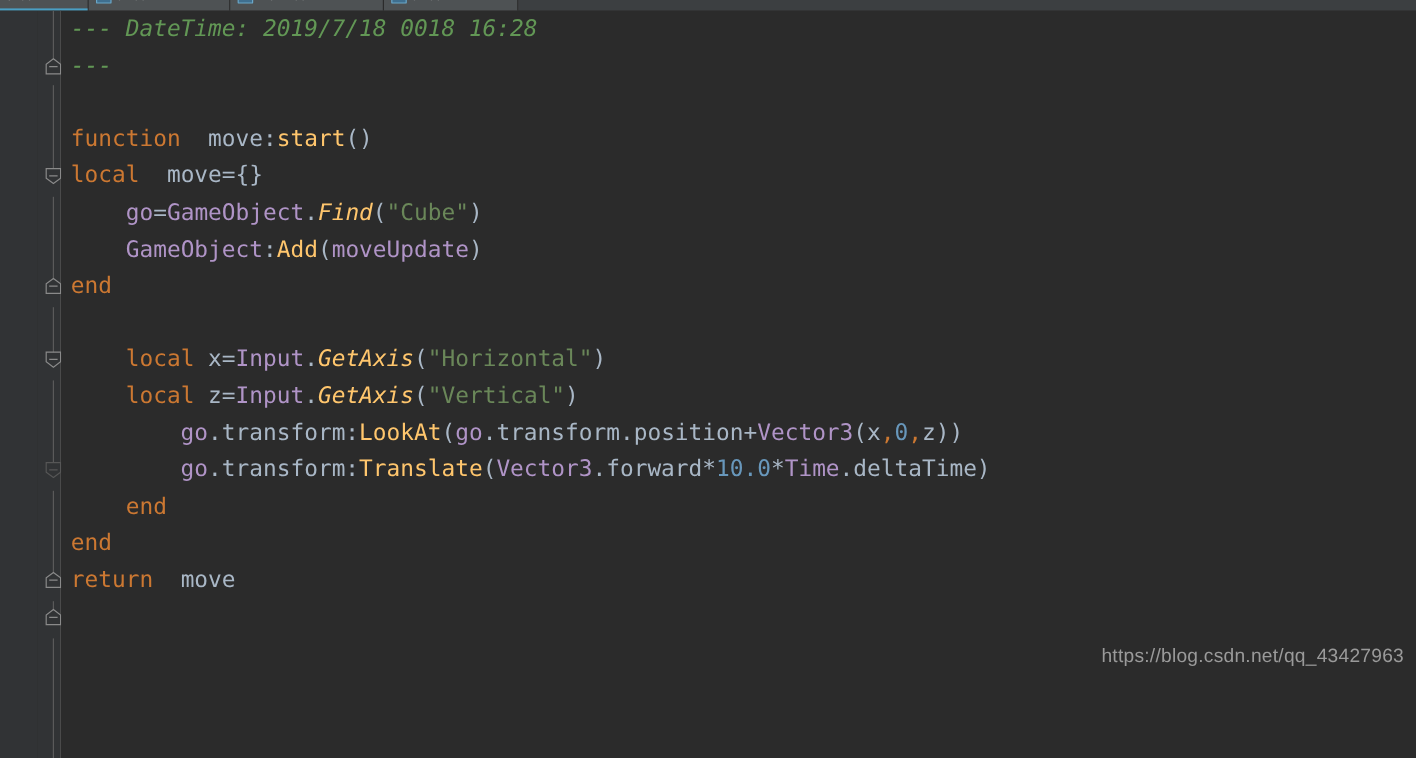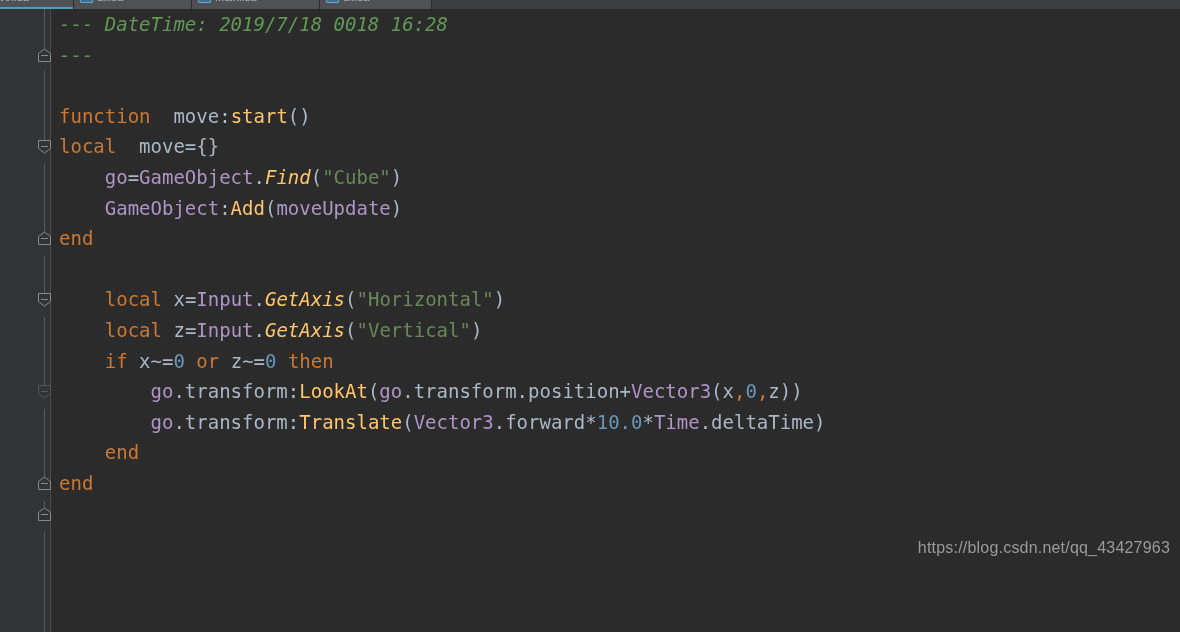--- a/index.html
+++ b/index.html
@@ -181,22 +181,22 @@
         <div class="line"><span class="cmt">---</span></div>
         <div class="line">&nbsp;</div>
         <div class="line"><span class="kw">function</span><span class="plain">  </span><span class="plain">move</span><span class="plain">:</span><span class="meth">start</span><span class="plain">()</span></div>
         <div class="line"><span class="kw">local</span><span class="plain">  </span><span class="plain">move</span><span class="plain">={}</span></div>
         <div class="line"><span class="plain">    </span><span class="glob">go</span><span class="plain">=</span><span class="glob">GameObject</span><span class="plain">.</span><span class="methi">Find</span><span class="plain">(</span><span class="str">"Cube"</span><span class="plain">)</span></div>
         <div class="line"><span class="plain">    </span><span class="glob">GameObject</span><span class="plain">:</span><span class="meth">Add</span><span class="plain">(</span><span class="glob">moveUpdate</span><span class="plain">)</span></div>
         <div class="line"><span class="kw">end</span></div>
         <div class="line">&nbsp;</div>
         <div class="line"><span class="plain">    </span><span class="kw">local</span><span class="plain"> </span><span class="plain">x</span><span class="plain">=</span><span class="glob">Input</span><span class="plain">.</span><span class="methi">GetAxis</span><span class="plain">(</span><span class="str">"Horizontal"</span><span class="plain">)</span></div>
         <div class="line"><span class="plain">    </span><span class="kw">local</span><span class="plain"> </span><span class="plain">z</span><span class="plain">=</span><span class="glob">Input</span><span class="plain">.</span><span class="methi">GetAxis</span><span class="plain">(</span><span class="str">"Vertical"</span><span class="plain">)</span></div>
-        <div class="line"><span class="plain">    </span><span class="kw">if</span><span class="plain"> </span><span class="plain">x~=</span><span class="num">0</span><span class="plain"> </span><span class="kw">or</span><span class="plain"> </span><span class="plain">z~=</span><span class="num">0</span><span class="plain"> </span><span class="kw">then</span></div>
         <div class="line"><span class="plain">        </span><span class="glob">go</span><span class="plain">.transform</span><span class="plain">:</span><span class="meth">LookAt</span><span class="plain">(</span><span class="glob">go</span><span class="plain">.transform.position+</span><span class="glob">Vector3</span><span class="plain">(x</span><span class="op">,</span><span class="num">0</span><span class="op">,</span><span class="plain">z))</span></div>
         <div class="line"><span class="plain">        </span><span class="glob">go</span><span class="plain">.transform</span><span class="plain">:</span><span class="meth">Translate</span><span class="plain">(</span><span class="glob">Vector3</span><span class="plain">.forward*</span><span class="num">10.0</span><span class="plain">*</span><span class="glob">Time</span><span class="plain">.deltaTime)</span></div>
         <div class="line"><span class="plain">    </span><span class="kw">end</span></div>
         <div class="line"><span class="kw">end</span></div>
+        <div class="line"><span class="kw">return</span><span class="plain">  </span><span class="plain">move</span></div>
       </div>
 
     <div class="watermark">https://blog.csdn.net/qq_43427963</div>
   </div>
 </div>
 
 </body></html>

